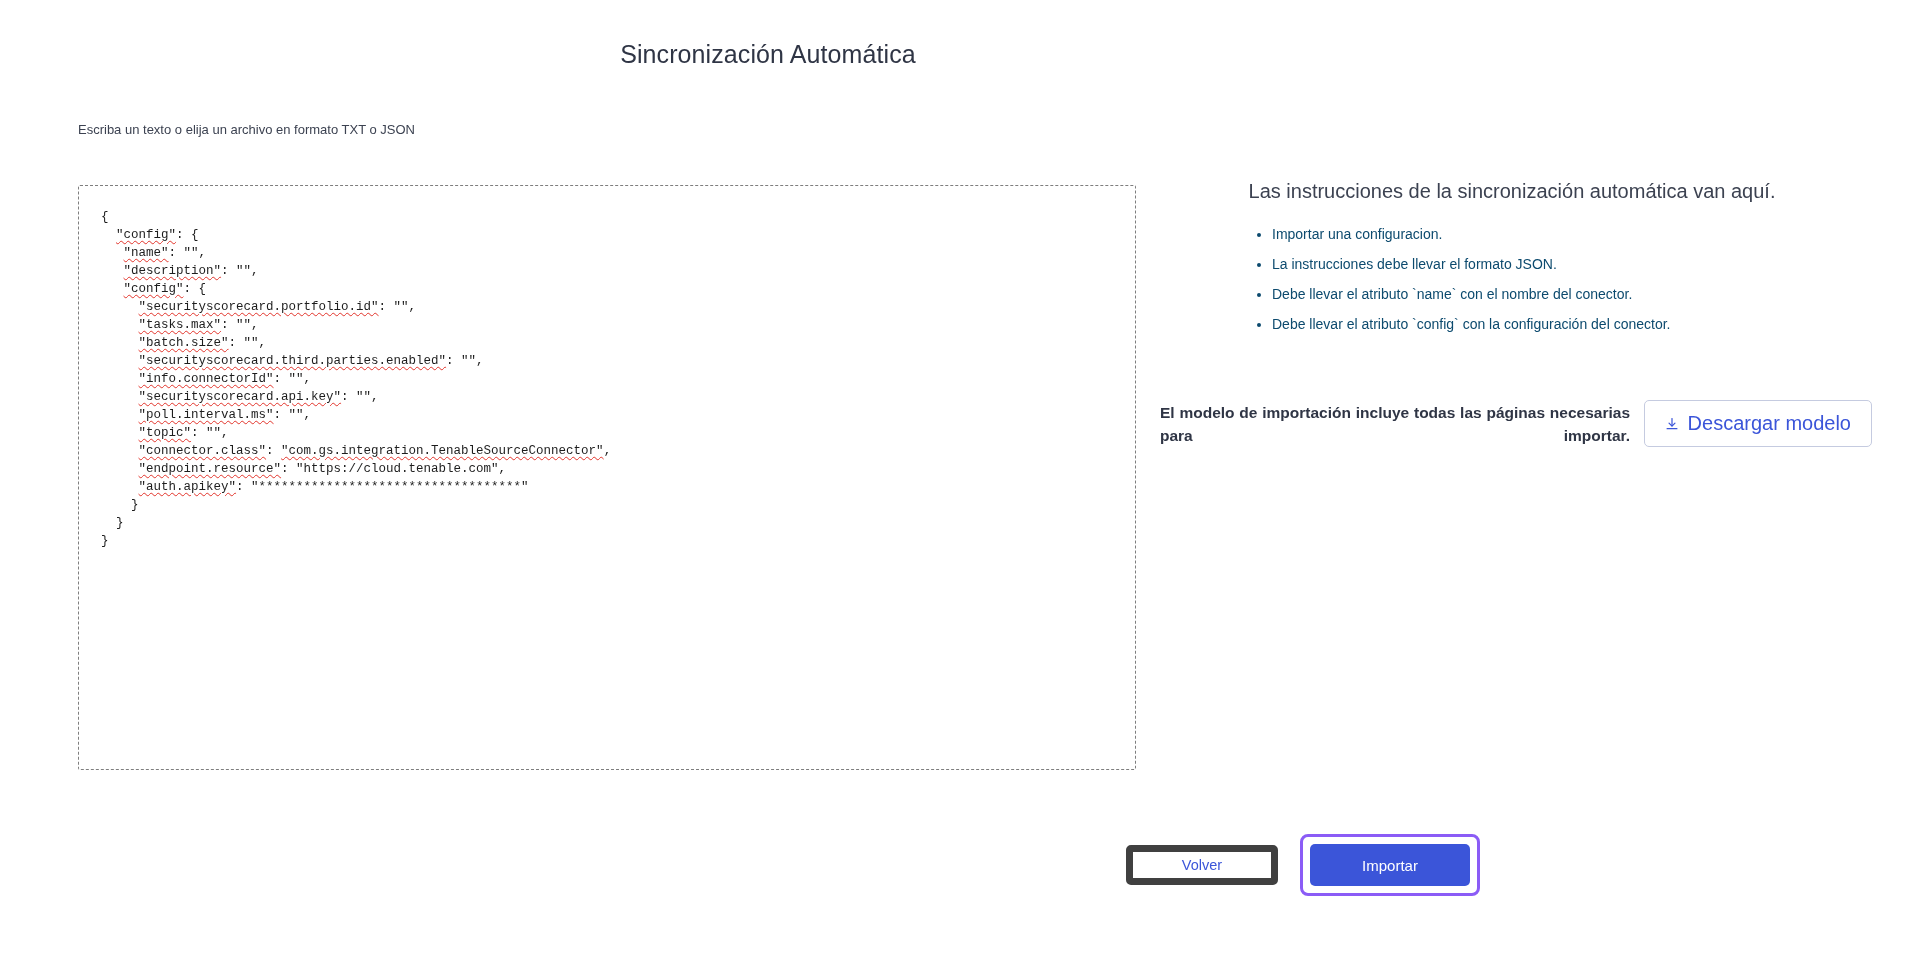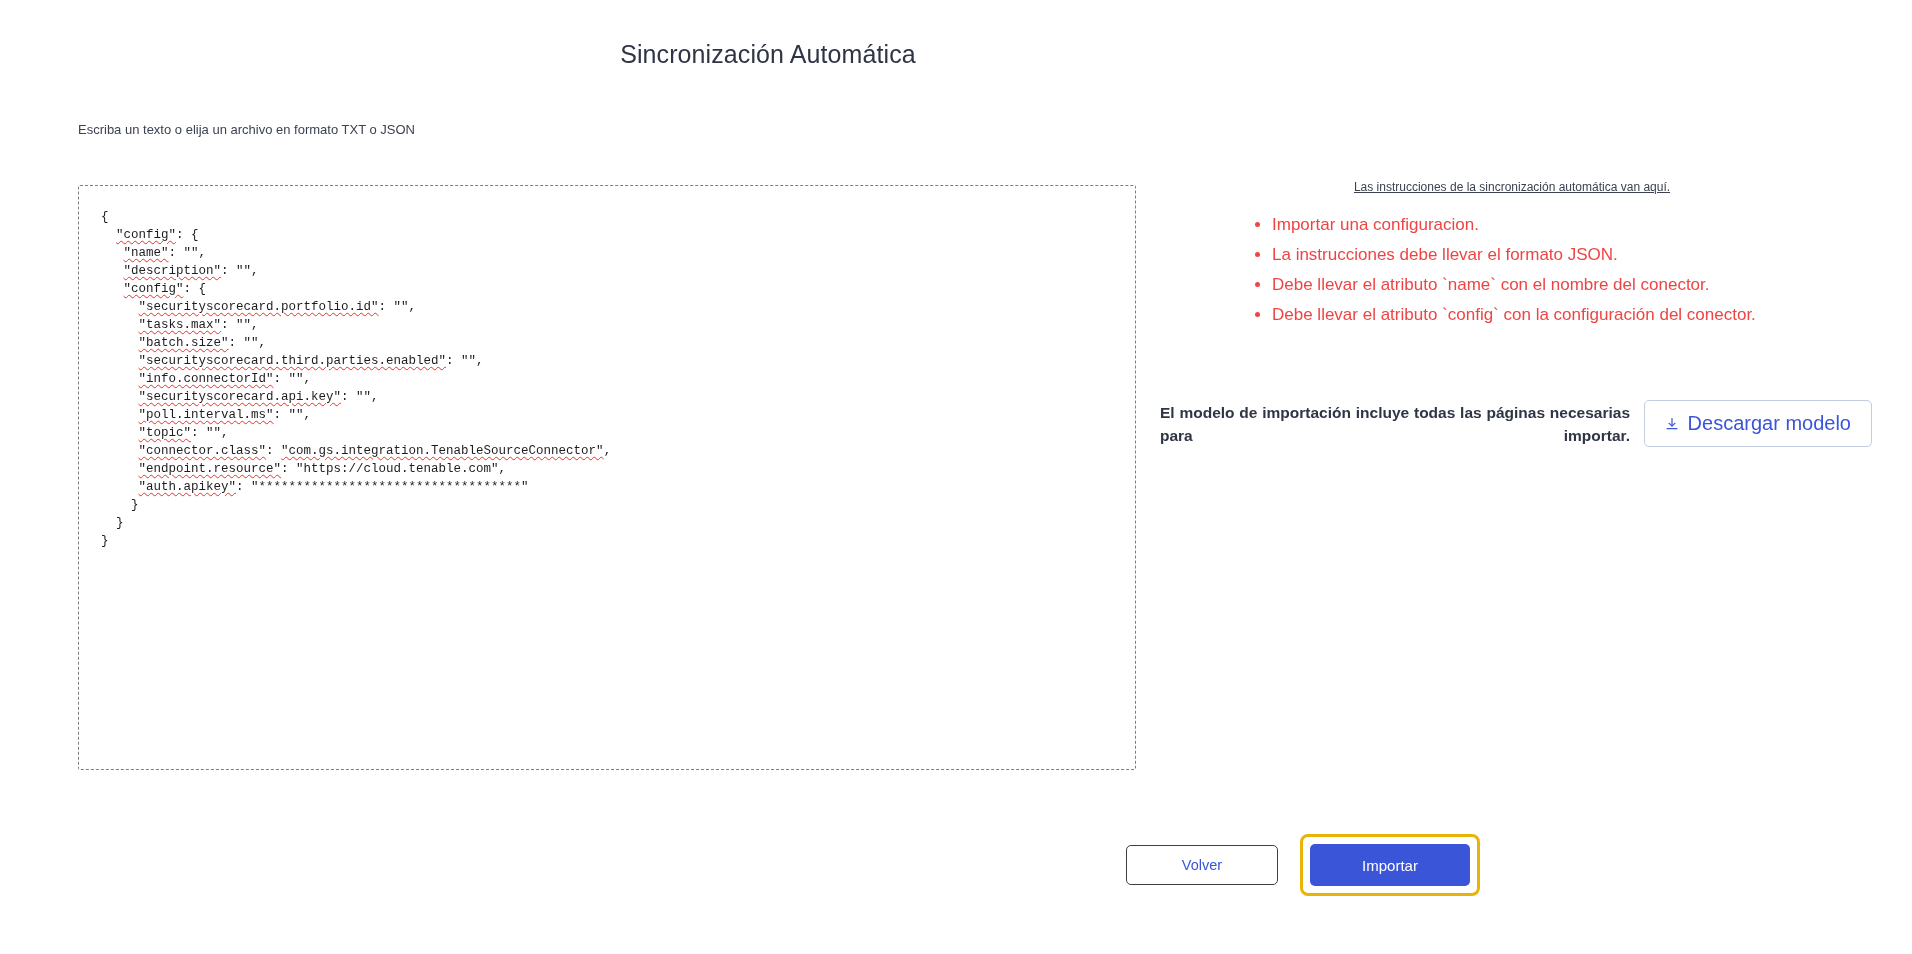--- a/index.html
+++ b/index.html
@@ -63,35 +63,34 @@
     text-decoration-thickness: 1px;
     text-underline-offset: 2px;
   }
   .right-panel {
     position: absolute;
     left: 1160px;
     top: 180px;
     width: 690px;
   }
   .instr-head {
-    font-size: 12px;
+    font-size: 20px;
     color: #3c4251;
     text-align: center;
     margin: 0 0 16px 0;
     padding-left: 14px;
-    text-decoration: underline;
   }
   ul.instr-list {
     margin: 0;
     padding-left: 112px;
     list-style: disc;
   }
   ul.instr-list li {
-    font-size: 17px;
-    color: #ef4444;
+    font-size: 14px;
+    color: #0c4a6e;
     line-height: 30px;
   }
   .template-row {
     position: absolute;
     left: 1160px;
     top: 400px;
     width: 712px;
     display: flex;
     align-items: flex-end;
     justify-content: space-between;
@@ -124,30 +123,30 @@
     position: absolute;
     right: 56px;
     bottom: 58px;
     display: flex;
     align-items: center;
     gap: 22px;
   }
   .btn-secondary {
     width: 152px;
     height: 40px;
-    border: 1px solid #404040;
+    border: 7px solid #404040;
     border-radius: 5px;
     background: #fff;
     color: #3b55d9;
     font-size: 14.5px;
     cursor: pointer;
     font-family: "Liberation Sans", sans-serif;
   }
   .primary-wrap {
-    border: 3px solid #eab308;
+    border: 3px solid #8b5cf6;
     border-radius: 8px;
     padding: 7px;
     display: inline-block;
   }
   .btn-primary {
     width: 160px;
     height: 42px;
     border: none;
     border-radius: 5px;
     background: #3b55d9;

